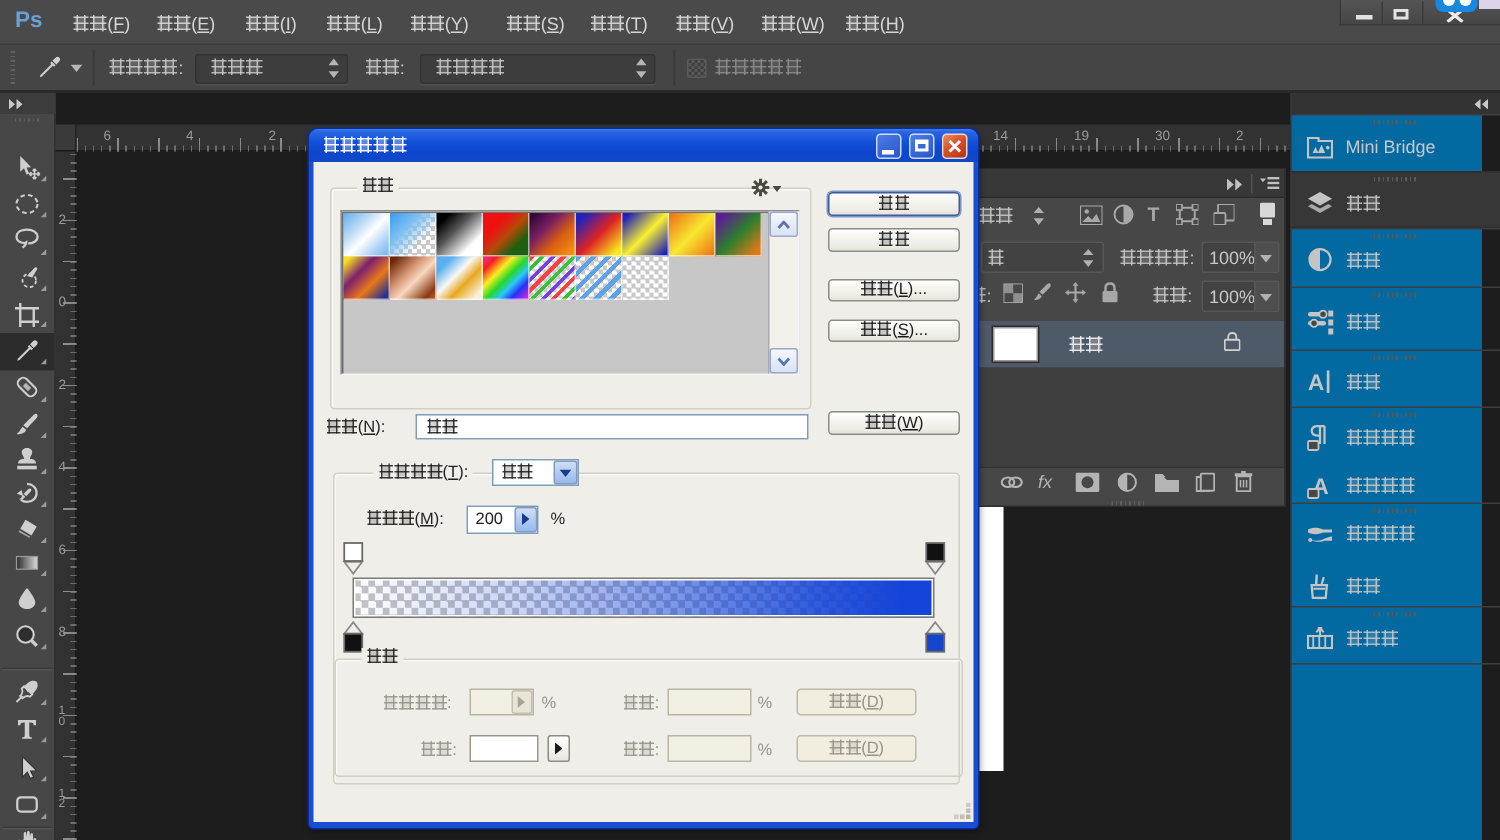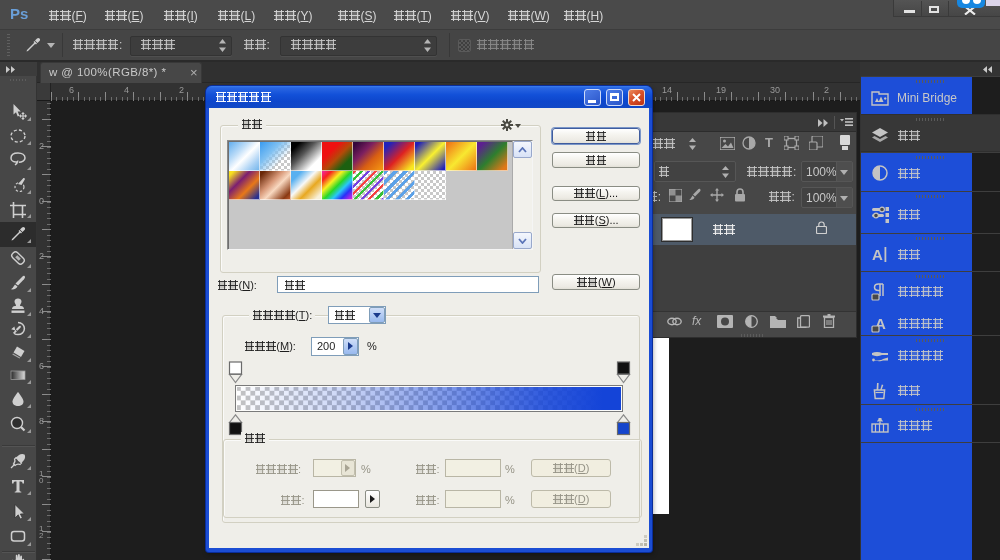--- a/index.html
+++ b/index.html
@@ -216,25 +216,20 @@
       </svg>
 <svg class="a" style="left:27px;top:480px;" width="4" height="4" viewBox="0 0 4 4">
         <path d="M4 0 L4 4 L0 4 Z" fill="#9a9a9a"></path>
       </svg>
 <svg class="a" style="left:8px;top:488px;" width="20" height="20" viewBox="0 0 20 20">
         <path d="M6 11 C5 9 3.5 9.8 4.2 11.5 C5 13.5 6 15 7 16.5 L14 16.5 C15 15 16 12.5 16.2 10 C16.3 8.6 14.8 8.2 14.3 9.5 L14 10.3 L14 6.5 C14 5.2 12.4 5.2 12.2 6.5 L12 8 L11.8 5 C11.7 3.6 10 3.6 10 5 L9.8 8 L9.5 5.6 C9.3 4.3 7.8 4.5 7.8 5.8 L7.8 9.5 Z" fill="#cfcfcf"></path>
       </svg>
 <div class="a" style="left:2px;top:383px;width:33px;height:1px;background:#3a3a3a;box-shadow:0 1px 0 #545454;"></div>
 <div class="a" style="left:2px;top:489px;width:33px;height:1px;background:#3a3a3a;box-shadow:0 1px 0 #545454;"></div>
 </div>
-<div class="a" style="left:37px;top:62px;width:823px;height:21px;background:#303030;border-bottom:1px solid #262626;">
-<div class="a" style="left:3px;top:0;width:162px;height:21px;background:#474747;border-radius:3px 3px 0 0;border:1px solid #383838;border-bottom:none;"></div>
-<div class="a" style="left:12px;top:4px;font-size:11.5px;letter-spacing:.4px;color:#c9c9c9;">w @ 100%(RGB/8*) *</div>
-<div class="a" style="left:153px;top:3px;font-size:13px;color:#b0b0b0;">×</div>
-</div>
 <div class="a" style="left:51px;top:83px;width:809px;height:18px;background:#323232;border-bottom:1px solid #191919;">
 <div class="a" style="left:0;top:0;width:809px;height:18px;background:repeating-linear-gradient(90deg,rgba(130,130,130,.75) 0 1px,transparent 1px 5.44px) 0 100%/100% 4px no-repeat,repeating-linear-gradient(90deg,rgba(150,150,150,.9) 0 1px,transparent 1px 27.2px) 0 100%/100% 9px no-repeat;"></div>
 <div class="a" style="left:18px;top:2px;font-size:9px;color:#9a9a9a;">6</div>
 <div class="a" style="left:73px;top:2px;font-size:9px;color:#9a9a9a;">4</div>
 <div class="a" style="left:128px;top:2px;font-size:9px;color:#9a9a9a;">2</div>
 <div class="a" style="left:611px;top:2px;font-size:9px;color:#9a9a9a;">14</div>
 <div class="a" style="left:665px;top:2px;font-size:9px;color:#9a9a9a;">19</div>
 <div class="a" style="left:719px;top:2px;font-size:9px;color:#9a9a9a;">30</div>
 <div class="a" style="left:773px;top:2px;font-size:9px;color:#9a9a9a;">2</div>
 </div>
@@ -360,21 +355,21 @@
         <path d="M3.5 3 H0.7 V12.3 H9.5 V12.3" fill="none" stroke="#b4b4b4" stroke-width="1.3"></path>
       </svg>
 <svg class="a" style="left:177px;top:201px;" width="12" height="14" viewBox="0 0 12 14">
         <rect x="1.5" y="3.5" width="9" height="10" fill="none" stroke="#b4b4b4" stroke-width="1.3"></rect>
         <rect x="0" y="1.5" width="12" height="2" fill="#b4b4b4"></rect>
         <rect x="4.5" y="0" width="3" height="2" fill="#b4b4b4"></rect>
         <path d="M4 6 V11 M6 6 V11 M8 6 V11" stroke="#b4b4b4" stroke-width="1"></path>
       </svg>
 <div class="a" style="left:95px;top:221px;width:22px;height:3px;background:repeating-linear-gradient(90deg,#5c5c5c 0 1px,transparent 1px 3px);"></div>
 </div>
-<div class="a" style="left:860px;top:62px;width:112px;height:498px;background:#1d4ed8;border-left:1px solid #333;">
+<div class="a" style="left:860px;top:62px;width:128px;height:498px;background:#0369a1;border-left:1px solid #333;">
 <div class="a" style="left:0;top:0;width:140px;height:14px;background:#333333;"></div>
 <svg class="a" style="left:122px;top:4px;" width="10" height="7" viewBox="0 0 10 7">
         <path d="M4 0 L0 3.5 L4 7 Z M9 0 L5 3.5 L9 7 Z" fill="#c9c9c9"></path>
       </svg>
 <div class="a" style="left:0;top:14px;width:140px;height:1px;background:#3e3e3e;"></div>
 <div class="a" style="left:55px;top:18px;width:30px;height:3px;background:repeating-linear-gradient(90deg,#5a5a5a 0 1px,transparent 1px 3px);"></div>
 <svg class="a" style="left:10px;top:27px;" width="18" height="18" viewBox="0 0 18 18">
         <path d="M1 3 L1 16 L17 16 L17 5 L8 5 L8 3 Z" fill="none" stroke="#c4c4c4" stroke-width="1.4"></path>
         <path d="M4 13 L6 9 L8 13 Z M7.5 13 L10 7.5 L12.5 13 Z M13 9.5 A1.2 1.2 0 1 0 13 9.4 Z" fill="#c4c4c4"></path>
       </svg>

